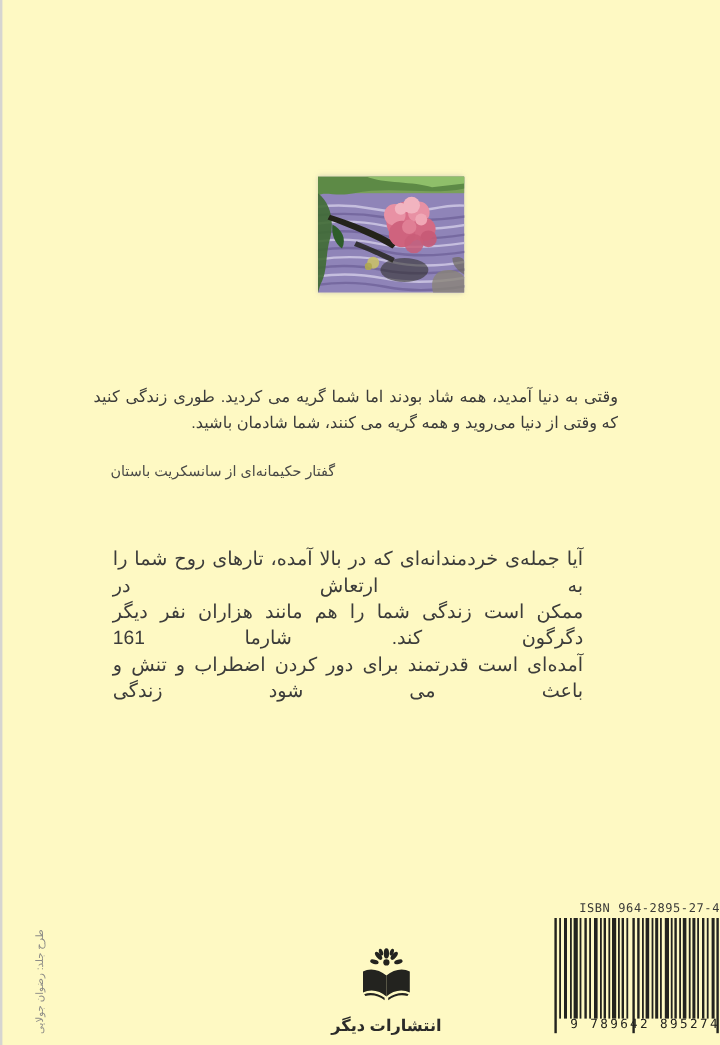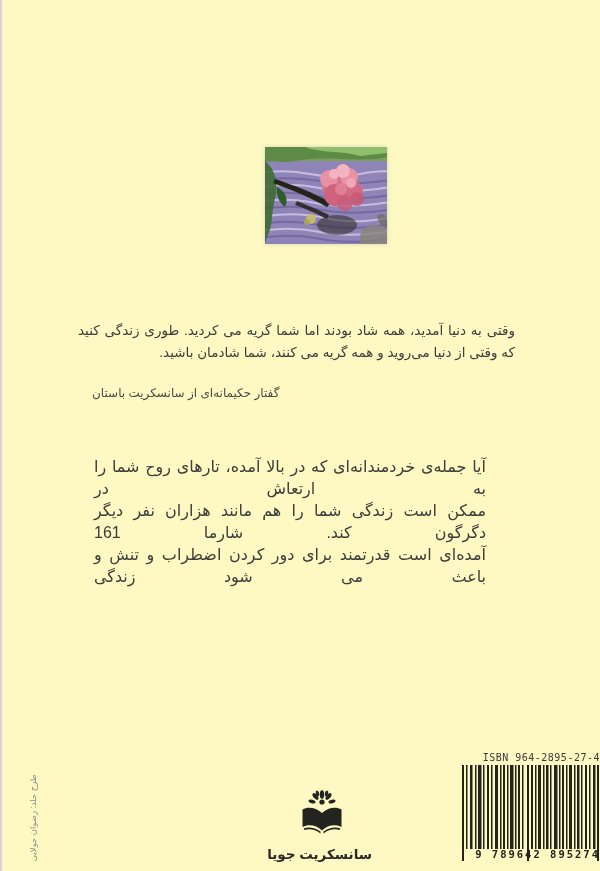--- a/index.html
+++ b/index.html
@@ -79,21 +79,20 @@
     position: absolute; top: 0; width: 2px; height: 96px; background: #23231f;
   }
   .guard.g-left { left: 0; }
   .guard.g-mid { left: 65px; }
   .guard.g-right { right: 1px; }
   .ean-line {
     position: relative; margin-top: -1px;
     font-family: "DejaVu Sans Mono", "Liberation Mono", monospace;
     font-size: 10.5px; letter-spacing: 2px; white-space: nowrap;
     color: #23231f;
-    font-weight: bold;
   }
 </style>
 </head>
 <body>
 
 <div class="page">
   <div class="edge-line"></div>
 
   <div class="photo">
     <svg viewBox="0 0 122 97" preserveAspectRatio="none">
@@ -176,21 +175,21 @@
           <ellipse cx="16.5" cy="4.5" rx="1.6" ry="3" transform="rotate(-18 16.5 4.5)"></ellipse>
           <ellipse cx="25.5" cy="4.5" rx="1.6" ry="3" transform="rotate(18 25.5 4.5)"></ellipse>
 
           <path d="M21,24 C15,18.5 7,17.5 1.5,20.5 L1.5,38 C7.5,35 15.5,36 21,41.5 Z"></path>
           <path d="M21,24 C27,18.5 35,17.5 40.5,20.5 L40.5,38 C34.5,35 26.5,36 21,41.5 Z"></path>
           <path d="M19.5,42.5 C14,38.5 7,37.5 2.5,39.5 L3.5,41 C8.5,39.5 14.5,40.5 19.5,44.5 Z"></path>
           <path d="M22.5,42.5 C28,38.5 35,37.5 39.5,39.5 L38.5,41 C33.5,39.5 27.5,40.5 22.5,44.5 Z"></path>
         </g>
       </svg>
     </span>
-    <div class="publisher-name">سانسکریت جویا</div>
+    <div class="publisher-name">انتشارات دیگر</div>
   </div>
 
   <div class="barcode">
     <div class="isbn-label">ISBN 964-2895-27-4</div>
     <div class="bars">
       <svg viewBox="0 0 138 84" preserveAspectRatio="none">
         <g fill="#23231f">
           <rect x="4" y="0" width="1.5" height="84"></rect>
           <rect x="8" y="0" width="2.5" height="84"></rect>
           <rect x="13" y="0" width="1.5" height="84"></rect>

